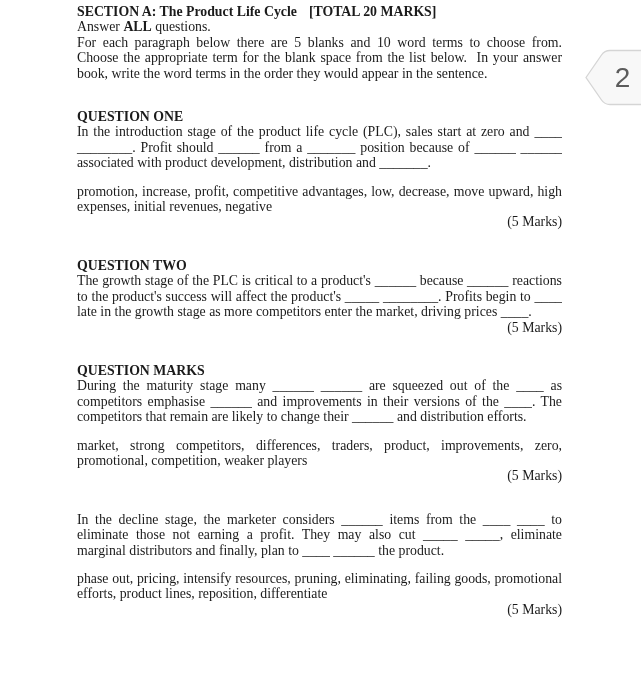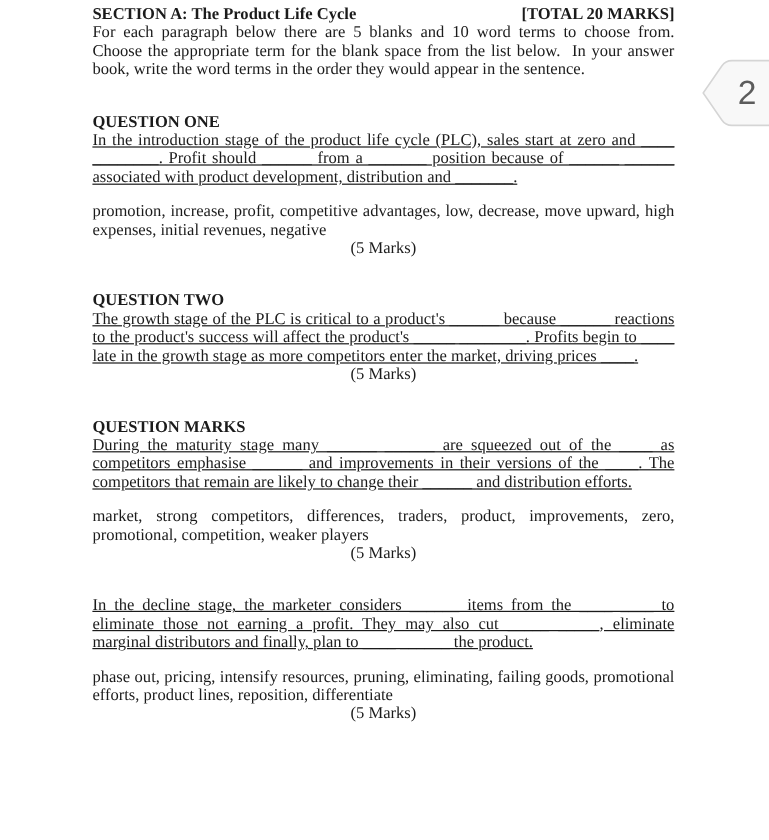--- a/index.html
+++ b/index.html
@@ -5,30 +5,30 @@
   html,body { margin:0; padding:0; background:#ffffff; }
   .page {
     position:relative; width:641px; height:700px; background:#ffffff;
     overflow:hidden; font-family:"Liberation Serif","DejaVu Serif",serif;
     color:#1b1b1b;
   }
   .doc {
     position:absolute; left:77px; top:4px; width:485px;
     font-size:13.8px; line-height:15.4px;
   }
-  .title-row { display:flex; justify-content:space-between; font-weight:bold;gap:12px; }
+  .title-row { display:flex; font-weight:bold;gap:12px; }
   .answer-line { }
   .bold { font-weight:bold; }
   .intro { text-align:justify; }
   .u { text-underline-offset:2px; }
   .question { margin-top:28px; }
   .q-title { font-weight:bold; }
-  .q-para { text-align:justify;text-decoration:underline; }
+  .q-para { text-align:justify; }
   .q-words { text-align:justify; margin-top:13px; }
-  .q-marks { text-align:center; }
+  .q-marks { text-align:right; }
   .page-tab {
     position:absolute; top:49px; right:0; width:57px; height:57px;
     cursor:pointer;
   }
   .page-tab svg { position:absolute; left:0; top:0; }
   .page-tab .num {
     position:absolute; left:20px; top:0; width:37px; height:57px;
     display:flex; align-items:center; justify-content:center;
     font-family:"Liberation Sans","DejaVu Sans",sans-serif;
     font-size:28px; color:#5c5c5c;
@@ -38,20 +38,21 @@
 <body>
 
 <div class="page">
   <div class="doc">
 
     <div class="title-row">
       <span>SECTION A: The Product Life Cycle</span>
       <span>[TOTAL 20 MARKS]</span>
     </div>
 
+    <div class="answer-line"><span>Answer&nbsp;</span><span class="bold">ALL</span><span>&nbsp;questions.</span></div>
 
     <div class="intro"><span>For each paragraph below there are 5 blanks and 10 word terms to choose from. Choose the appropriate term for the blank space from the list below.&nbsp;&nbsp;</span><span class="u">In your answer book, write the word terms in the order they would appear in the sentence.</span></div>
 
     <div class="question">
       <div class="q-title">QUESTION ONE</div>
       <div class="q-para">In the introduction stage of the product life cycle (PLC), sales start at zero and ____ ________. Profit should ______ from a _______ position because of ______ ______ associated with product development, distribution and _______.</div>
       <div class="q-words">promotion, increase, profit, competitive advantages, low, decrease, move upward, high expenses, initial revenues, negative</div>
       <div class="q-marks">(5 Marks)</div>
     </div>
 

